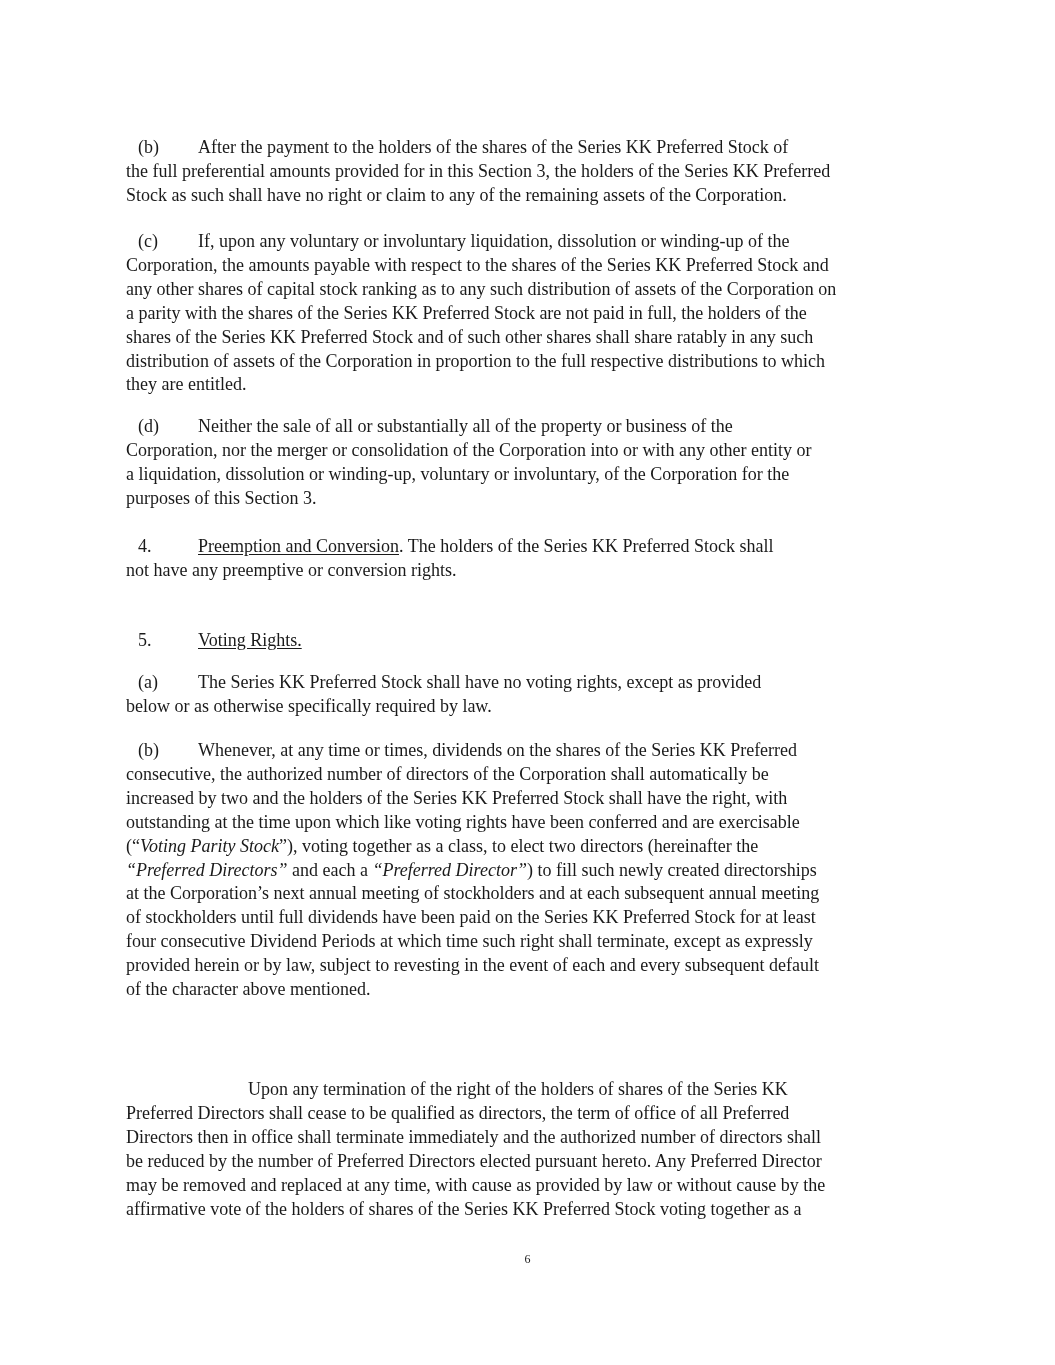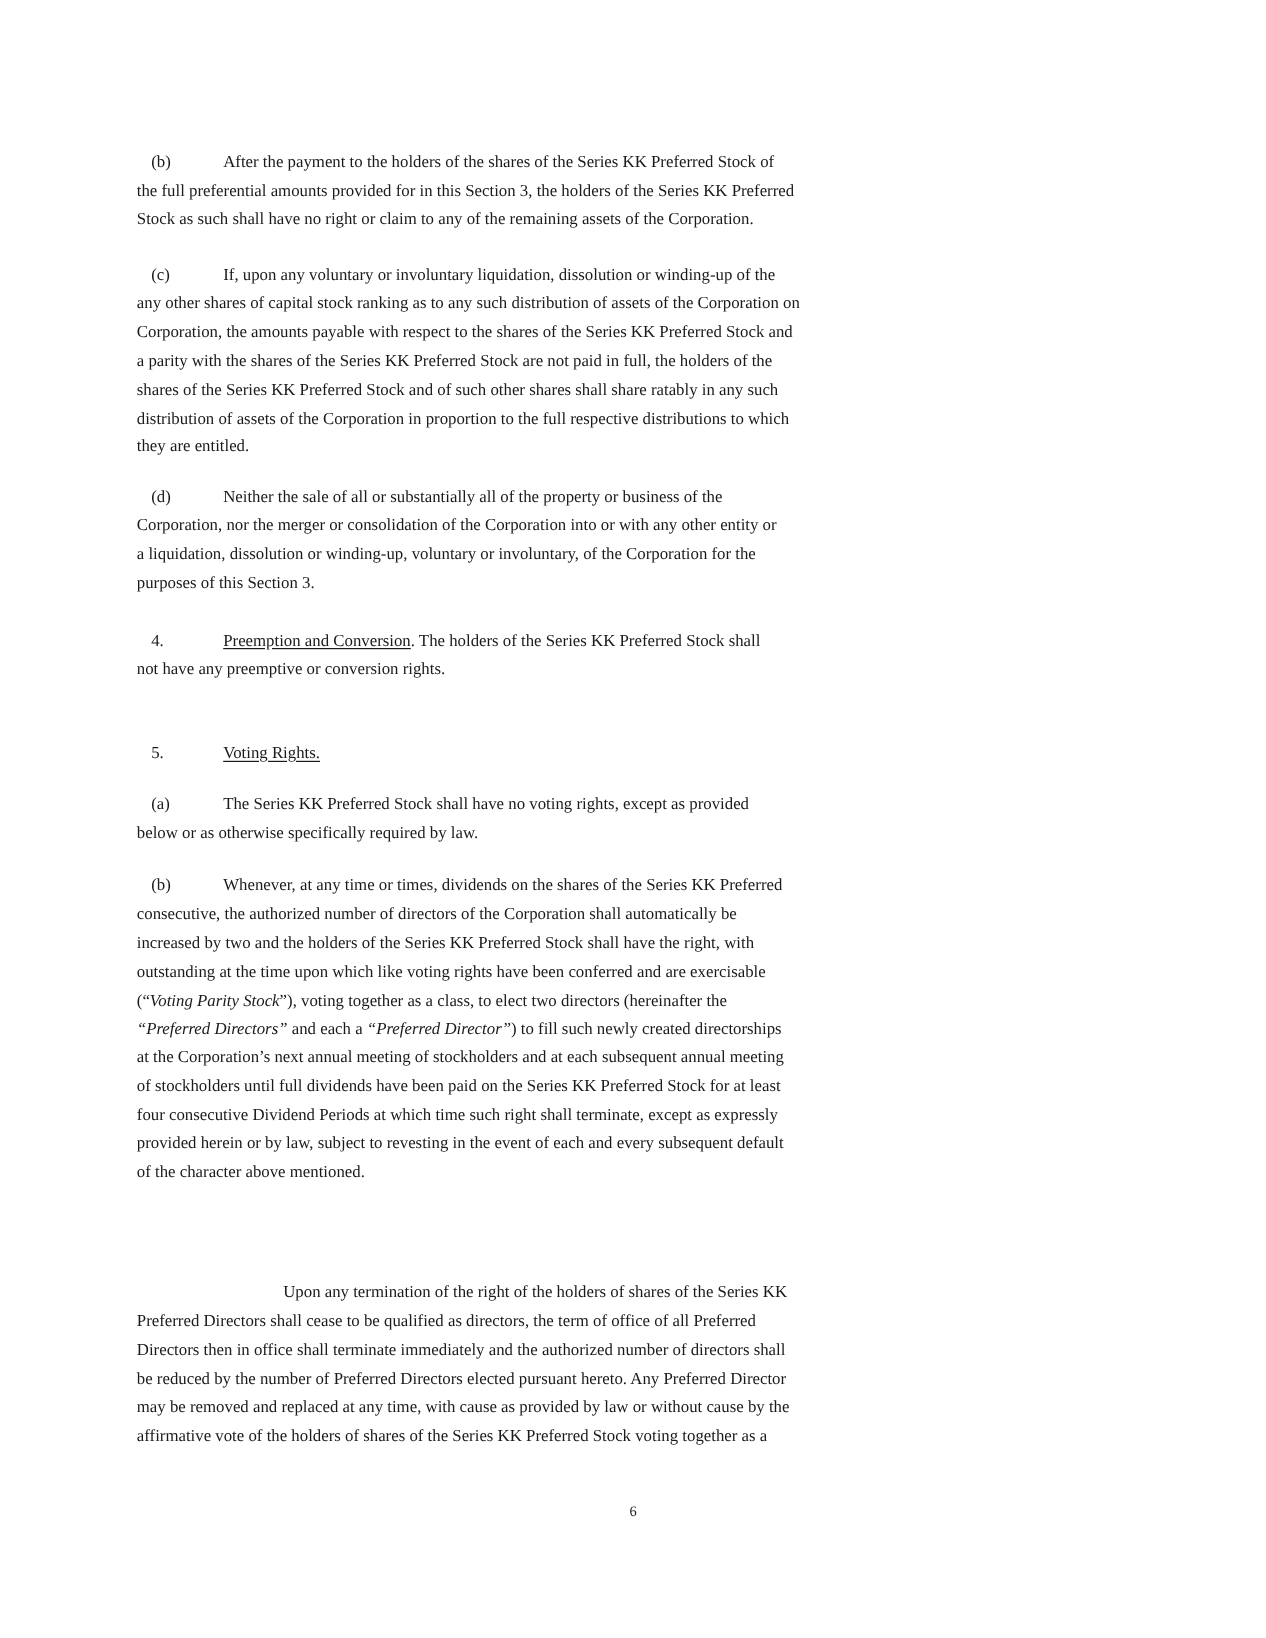--- a/index.html
+++ b/index.html
@@ -1,21 +1,21 @@
 <!DOCTYPE html>
 <html><head>
   <meta charset="utf-8">
   <style>
     html, body { margin: 0; padding: 0; background: #ffffff; }
     body {
       width: 1055px; height: 1365px; position: relative; overflow: hidden;
       font-family: "Liberation Serif", serif; color: #1a1a1a;
     }
     .page { position: absolute; left: 114px; top: 124px; width: 820px; }
-    .para { font-size: 14px; line-height: 23.9px; margin: 0; text-align: left; }
+    .para { font-size: 18px; line-height: 23.9px; margin: 12px; text-align: left; }
     .lbl { display: inline-block; width: 60px; margin-left: 12px; }
     .p-b1 { position: absolute; top: 0; }
     .p-c { position: absolute; top: 94px; }
     .p-d { position: absolute; top: 279px; }
     .p-4 { position: absolute; top: 399px; }
     .p-5 { position: absolute; top: 493px; }
     .p-a { position: absolute; top: 535px; }
     .p-b2 { position: absolute; top: 603px; }
     .p-up { position: absolute; top: 942px; }
     .u { text-decoration: underline; text-underline-offset: 2px; }
@@ -30,22 +30,22 @@
 <div class="page">
 
   <div class="para p-b1">
     <span class="line"><span class="lbl">(b)</span><span>After the payment to the holders of the shares of the Series KK Preferred Stock of</span></span>
     <span class="line">the full preferential amounts provided for in this Section 3, the holders of the Series KK Preferred</span>
     <span class="line">Stock as such shall have no right or claim to any of the remaining assets of the Corporation.</span>
   </div>
 
   <div class="para p-c">
     <span class="line"><span class="lbl">(c)</span><span>If, upon any voluntary or involuntary liquidation, dissolution or winding-up of the</span></span>
+    <span class="line">Corporation, the amounts payable with respect to the shares of the Series KK Preferred Stock and</span>
     <span class="line">any other shares of capital stock ranking as to any such distribution of assets of the Corporation on</span>
-    <span class="line">Corporation, the amounts payable with respect to the shares of the Series KK Preferred Stock and</span>
     <span class="line">a parity with the shares of the Series KK Preferred Stock are not paid in full, the holders of the</span>
     <span class="line">shares of the Series KK Preferred Stock and of such other shares shall share ratably in any such</span>
     <span class="line">distribution of assets of the Corporation in proportion to the full respective distributions to which</span>
     <span class="line">they are entitled.</span>
   </div>
 
   <div class="para p-d">
     <span class="line"><span class="lbl">(d)</span><span>Neither the sale of all or substantially all of the property or business of the</span></span>
     <span class="line">Corporation, nor the merger or consolidation of the Corporation into or with any other entity or</span>
     <span class="line">a liquidation, dissolution or winding-up, voluntary or involuntary, of the Corporation for the</span>

